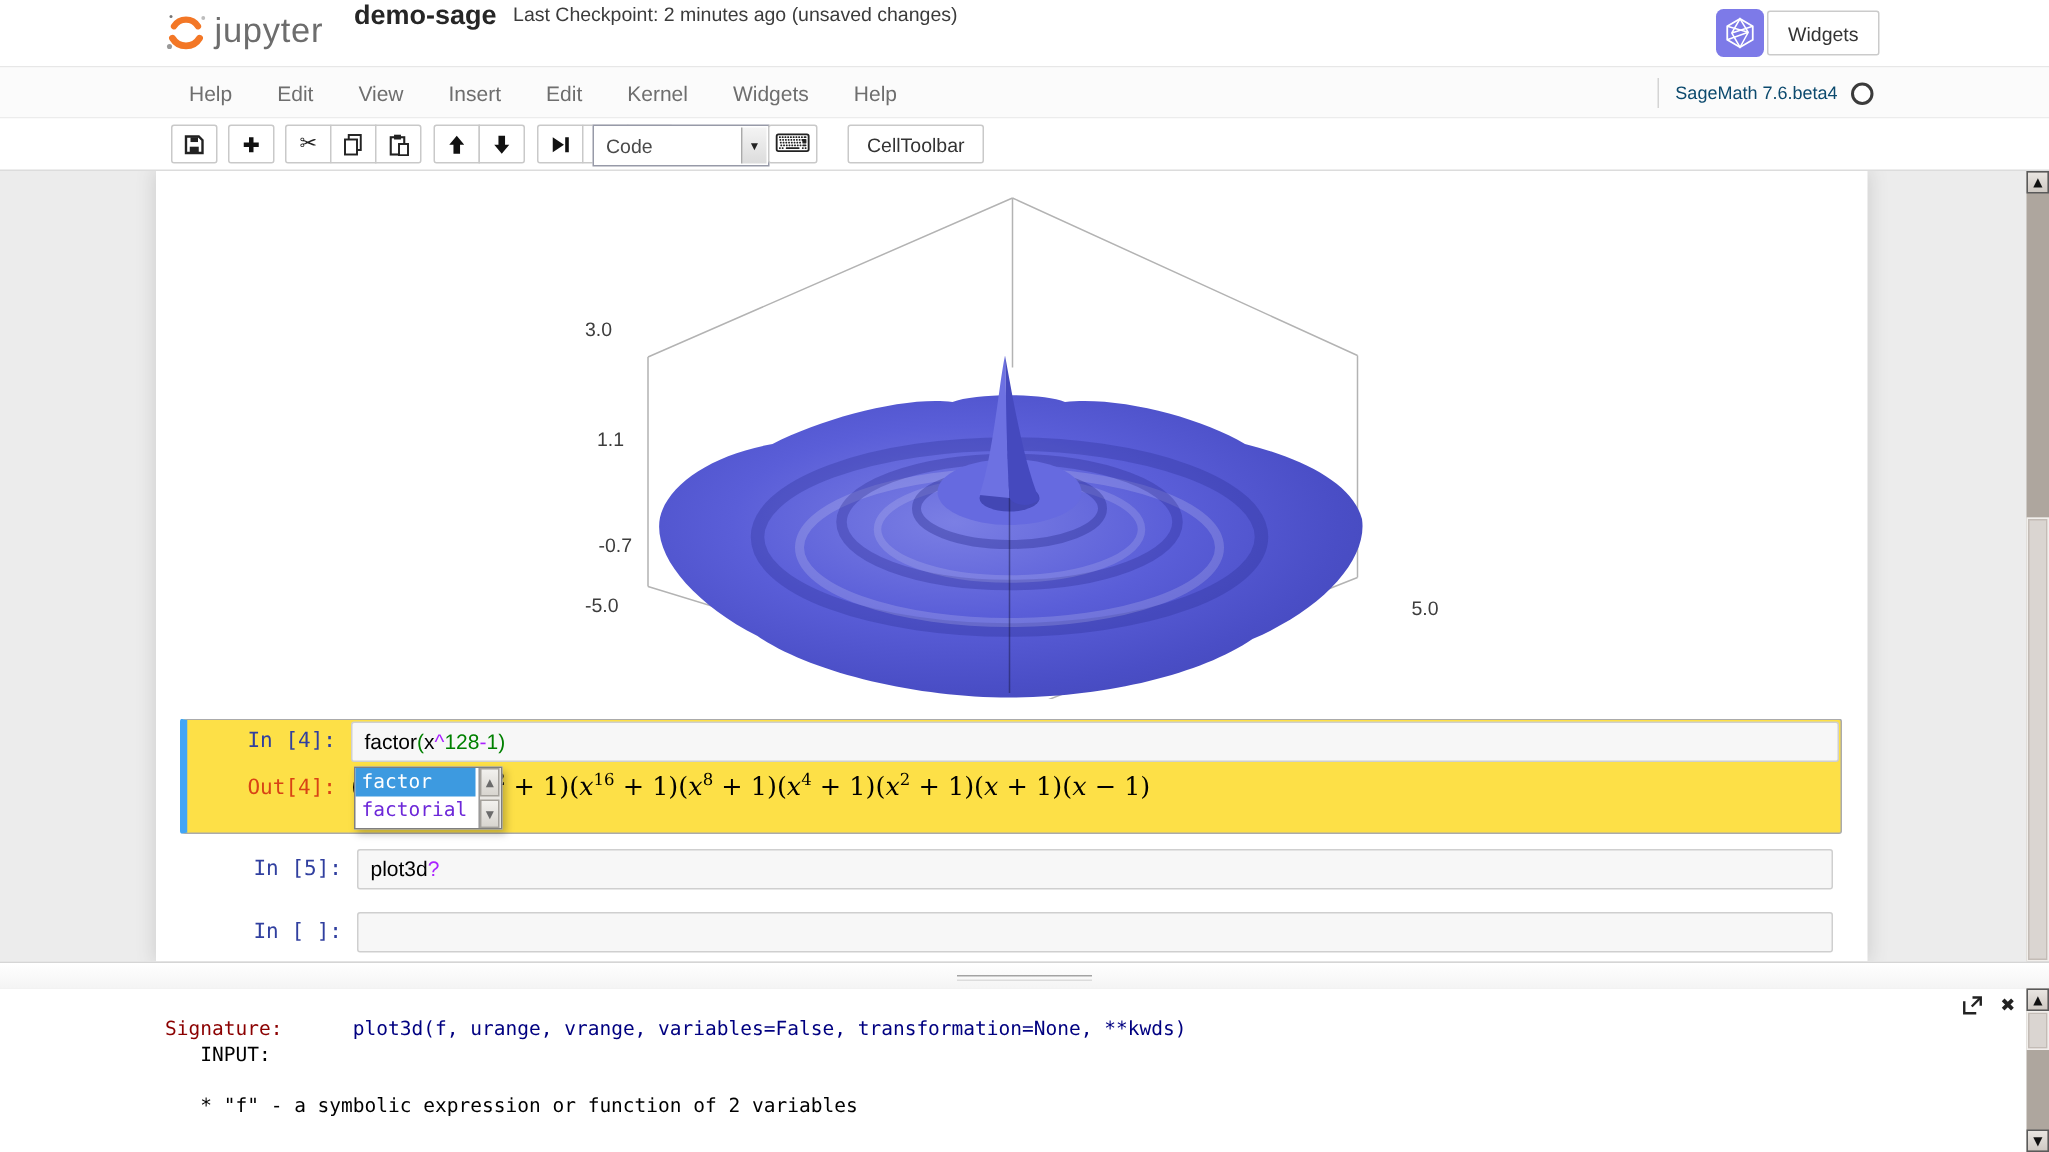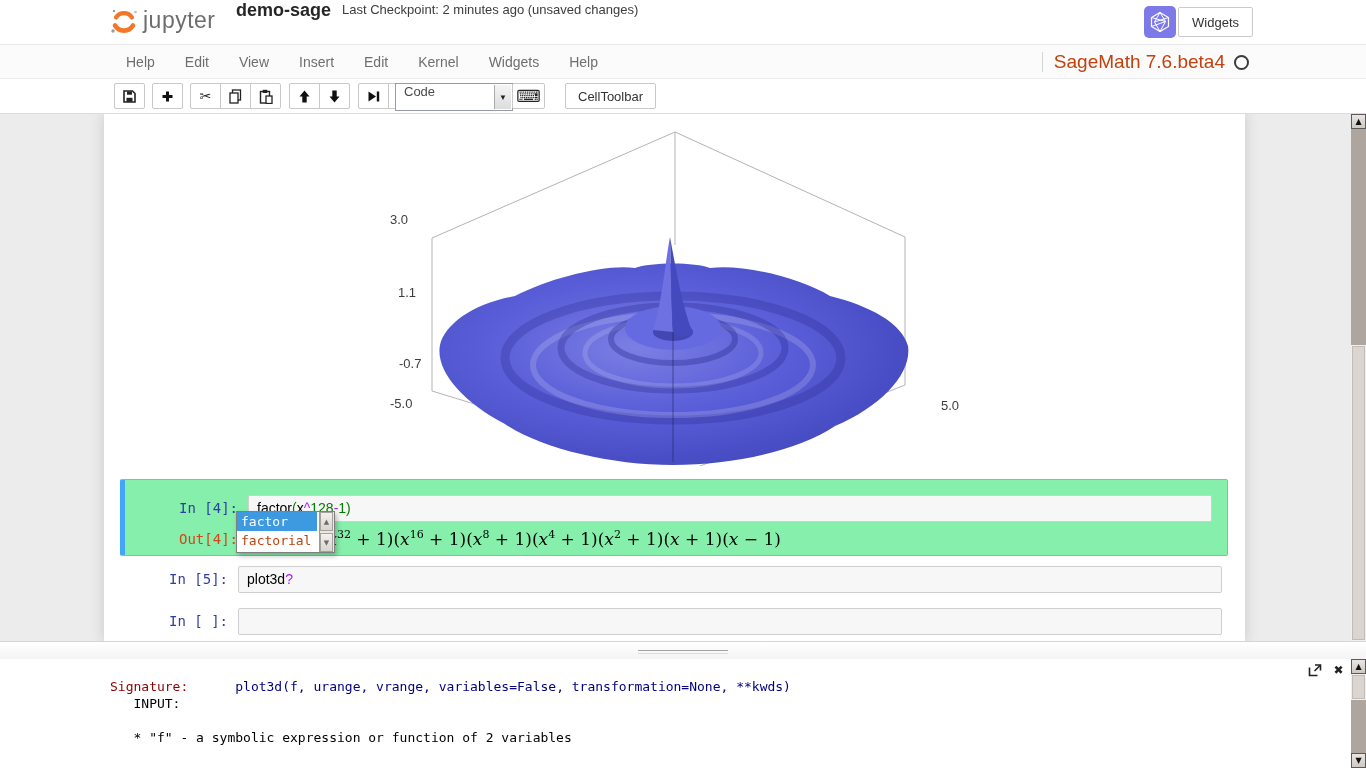--- a/index.html
+++ b/index.html
@@ -19,72 +19,72 @@
   .header-right{position:absolute;right:113px;top:6px;display:flex;align-items:center}
   .kernel-logo{width:32px;height:32px;border-radius:5px;background:var(--kernel-bg);display:flex;align-items:center;justify-content:center}
   .logout-btn{height:30px;padding:0 13px;font-size:13px;color:#333;background:#fff;border:1px solid #cbcbcb;border-radius:2px;font-family:"Liberation Sans",sans-serif;cursor:pointer}
 
   
   #menubar{position:absolute;top:45px;left:0;right:0;height:33px;background:#fbfbfb;border-bottom:1px solid #ececec}
   #menu{list-style:none;margin:0;padding:0 0 0 111px;display:flex;height:100%;align-items:center}
   #menu li{padding:0 15px;font-size:14px;color:#6e6e6e;cursor:pointer}
   .menu-right{position:absolute;right:117px;top:7px;height:20px;display:flex;align-items:center;gap:9px;
               border-left:1px solid #d4d4d4;padding-left:11px}
-  .kernel-name{font-size:19px;color:#c2410c}
+  .kernel-name{font-size:12px;color:#0c4a6e}
   .kernel-ind{width:11px;height:11px;border:2px solid #3b3b3b;border-radius:50%;background:#fff}
 
   
   #toolbar{position:absolute;top:79px;left:0;right:0;height:34px;background:#fff;border-bottom:1px solid #dcdcdc}
   .tb-grp{position:absolute;top:4px;display:flex}
   .tbtn{width:31px;height:26px;background:#fff;border:1px solid #c9c9c9;display:flex;align-items:center;justify-content:center;
         padding:0;color:#222;cursor:pointer;font-family:"DejaVu Sans",sans-serif;font-size:14px}
   .tb-grp .tbtn+.tbtn{margin-left:-1px}
   .tb-grp .tbtn:first-child{border-radius:2px 0 0 2px}
   .tb-grp .tbtn:last-child{border-radius:0 2px 2px 0}
   .tb-grp .tbtn:only-child{border-radius:2px}
   .cm-select{position:absolute;left:395px;top:4px;width:108px;height:26px;border:1px solid #979aa8;background:#fff;
-             font-size:13px;color:#4a4a4a;display:flex;padding-left:8px;cursor:pointer}
+             font-size:13px;color:#4a4a4a;display:flex;align-items:center;padding-left:8px;cursor:pointer}
   .sel-arrow{position:absolute;right:1px;top:1px;bottom:1px;width:16px;background:linear-gradient(#f4f4f4,#dcdcdc);
              border-left:1px solid #aaa;display:flex;align-items:center;justify-content:center;font-size:8px;color:#222}
   .kb-btn{position:absolute;left:512px;top:4px;width:33px}
   .ctb-btn{position:absolute;left:553px;top:4px;width:auto;padding:0 12px;font-size:13px;border-radius:2px;
            font-family:"Liberation Sans",sans-serif;color:#333}
 
   
   #nbarea{position:absolute;top:114px;left:0;width:1366px;height:527px;background:#ececec;overflow:hidden}
   #page{position:absolute;left:104px;top:0;width:1141px;height:527px;background:#fff;
         box-shadow:0 0 12px 1px rgba(87,87,87,.2)}
 
   
   #plot3d{position:absolute;left:286px;top:4px;width:580px;height:348px;cursor:grab}
   #plot3d svg{display:block}
   .ticklab{font-family:"Liberation Sans",sans-serif;font-size:13px;fill:#3d3d3d}
 
   
   .cell{position:absolute;left:16px;width:1108px;border:1px solid transparent;border-radius:2px;
         padding:2px 5px 2px 9px;box-sizing:border-box;background:transparent}
-  .cell.selected{border:1px solid #ababab;border-left:5px solid var(--sel-bar);padding:15px;background:#86efac}
+  .cell.selected{border:1px solid #ababab;border-left:5px solid var(--sel-bar);padding:1px;background:#fde047}
   .irow,.orow{display:flex;align-items:flex-start}
   .orow{margin-top:3px}
   .prompt{width:108px;min-width:108px;text-align:right;padding-right:10px;box-sizing:border-box;
           font-family:"DejaVu Sans Mono",monospace;font-size:14px;line-height:27px;cursor:default}
   .in-p{color:#303f9f}
   .out-p{color:#d84315;line-height:28px}
   .codebox{flex:1;height:27px;box-sizing:border-box;background:#f7f7f7;border:1px solid #cfcfcf;border-radius:2px;
            padding:3px 8px;font-family:Liberation Sans, sans-serif;font-size:14px;line-height:19px;white-space:pre;cursor:text}
   .tk-plain{color:#000}.tk-num{color:#008000}.tk-op{color:#aa22ff}.tk-paren{color:#008000}
   #out4-math{flex:1;font-family:"DejaVu Serif",serif;font-size:17px;line-height:28px;color:#000;white-space:nowrap}
   #out4-math i{font-family:"DejaVu Serif",serif;font-style:italic}
   #out4-math sup{font-size:11px;line-height:0}
 
   
   #completer{position:absolute;left:132px;top:397px;width:97px;height:40px;background:#fff;border:1px solid #7f7f7f;
              box-shadow:2px 3px 5px rgba(0,0,0,.25);z-index:6}
   .comp-item{height:19px;line-height:19px;padding-left:4px;font-family:"DejaVu Sans Mono",monospace;font-size:13px;
-             color:#c2410c;cursor:pointer;width:80px;box-sizing:border-box;white-space:pre}
+             color:#6d28d9;cursor:pointer;width:80px;box-sizing:border-box;white-space:pre}
   .comp-item.sel{background:var(--comp-sel);color:#fff}
   .comp-rail{position:absolute;right:0;top:0;bottom:0;width:14px;border-left:1px solid #9a9a9a;background:#e9e7e3}
   .comp-btn{position:absolute;left:0;width:13px;height:19px;background:linear-gradient(#f2f1ee,#d8d5cf);
             border:1px solid #a5a29c;box-sizing:border-box;display:flex;align-items:center;justify-content:center;
             font-size:7px;color:#6b6b6b;font-family:"DejaVu Sans",sans-serif;cursor:pointer}
 
   
   .xscroll{position:absolute;width:15px;background:#aea69e}
   .sbtn{position:absolute;left:0;width:15px;height:15px;background:linear-gradient(#e9e5e1,#cfc9c3);
         border:1px solid #5a5a5a;box-sizing:border-box;display:flex;align-items:center;justify-content:center;

